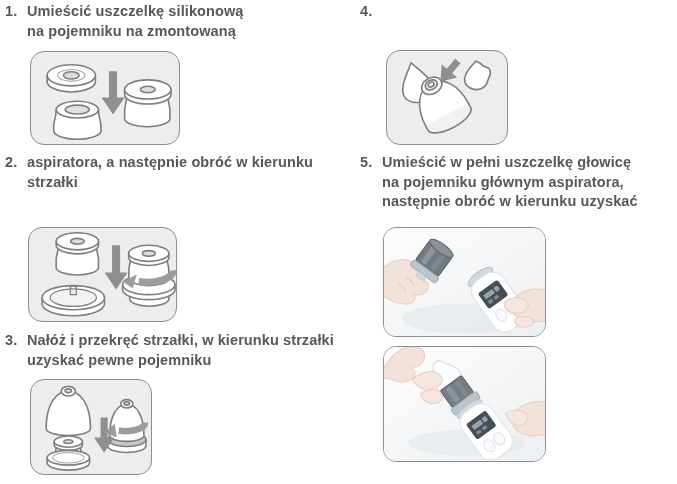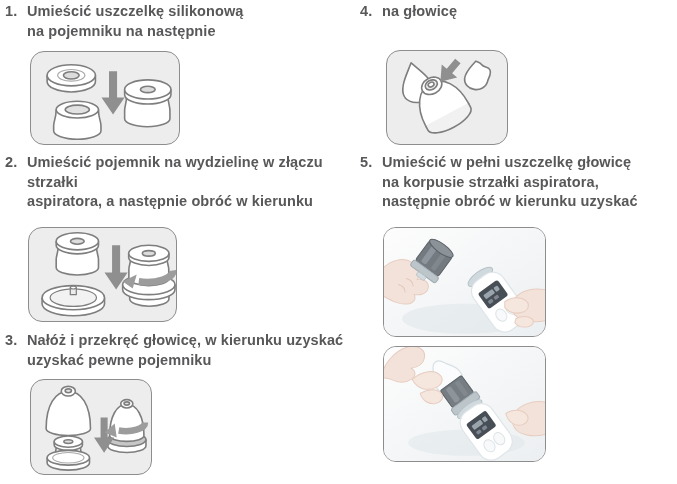--- a/index.html
+++ b/index.html
@@ -17,21 +17,21 @@
 </style>
 </head>
 <body>
 
 <div id="page">
 
   <div class="step-text" style="left:5px;top:2px;width:350px">
     <span class="num">1.</span>
     <span>
       <span class="ln">Umieścić uszczelkę silikonową</span>
-      <span class="ln">na pojemniku na następnie</span>
+      <span class="ln">na pojemniku na zmontowaną</span>
     </span>
   </div>
 
   <div class="figure" style="left:30px;top:51px;width:150px;height:94px">
     <svg viewBox="0 0 147 91">
       <g stroke="#7e7e7e" stroke-width="1.6" fill="#ffffff" stroke-linejoin="round">
         <g>
           <path d="M16,23 v6 a24,10.5 0 0 0 48,0 v-6"></path>
           <ellipse cx="40" cy="23" rx="24" ry="10.5"></ellipse>
           <ellipse cx="40" cy="23" rx="13.5" ry="5.8" fill="none" stroke="#a9a9a9" stroke-width="1.2"></ellipse>
@@ -49,23 +49,22 @@
           <ellipse cx="116" cy="37" rx="7.3" ry="3.2" fill="#dcdcdc"></ellipse>
         </g>
       </g>
       <path d="M77.5,19 h8 v26 h7.5 l-11.5,17 -11.5,-17 h7.5 z" fill="#8f8f8f"></path>
     </svg>
   </div>
 
   <div class="step-text" style="left:5px;top:153px;width:350px">
     <span class="num">2.</span>
     <span>
-      <span class="ln">Umieścić pojemnik na wydzielinę w złączu</span>
+      <span class="ln">aspiratora, a następnie obróć w kierunku</span>
       <span class="ln">strzałki</span>
-      <span class="ln">aspiratora, a następnie obróć w kierunku</span>
     </span>
   </div>
 
   <div class="figure" style="left:28px;top:227px;width:149px;height:95px">
     <svg viewBox="0 0 146 92">
       <g stroke="#7e7e7e" stroke-width="1.6" fill="#ffffff" stroke-linejoin="round">
         <g>
           <path d="M29,18 c0,7 -2,9 -2,13 v8 a21,7.5 0 0 0 42,0 v-8 c0,-4 -2,-6 -2,-13"></path>
           <path d="M27,13 v4 a21,8.5 0 0 0 42,0 v-4"></path>
           <ellipse cx="48" cy="13" rx="21" ry="8.5"></ellipse>
@@ -92,21 +91,21 @@
       <g>
         <path d="M143,42 a26,11 0 0 1 -34,11" fill="none" stroke="#9c9c9c" stroke-width="7"></path>
         <path d="M103,60 l-10,-7 14,-7 z" fill="#9c9c9c"></path>
       </g>
     </svg>
   </div>
 
   <div class="step-text" style="left:5px;top:331px;width:355px">
     <span class="num">3.</span>
     <span>
-      <span class="ln">Nałóż i przekręć głowicę, w kierunku uzyskać</span>
+      <span class="ln">Nałóż i przekręć strzałki, w kierunku strzałki</span>
       <span class="ln">uzyskać pewne pojemniku</span>
     </span>
   </div>
 
   <div class="figure" style="left:30px;top:379px;width:122px;height:96px">
     <svg viewBox="0 0 119 93">
       <g stroke="#7e7e7e" stroke-width="1.6" fill="#ffffff" stroke-linejoin="round">
         <g>
           <path d="M15,48 c0,-23 9,-37 22,-37 c13,0 22,14 22,37 a22,7 0 0 1 -44,0 z"></path>
           <ellipse cx="37" cy="11" rx="7" ry="4.8"></ellipse>
@@ -133,21 +132,20 @@
       <g>
         <path d="M113,42 a19,8.5 0 0 1 -26,8" fill="none" stroke="#9c9c9c" stroke-width="6.5"></path>
         <path d="M85,57 l-12,-5 10,-9 z" fill="#9c9c9c"></path>
       </g>
     </svg>
   </div>
 
   <div class="step-text" style="left:360px;top:2px;width:315px">
     <span class="num">4.</span>
     <span>
-      <span class="ln">na głowicę</span>
     </span>
   </div>
 
   <div class="figure" style="left:386px;top:50px;width:122px;height:95px">
     <svg viewBox="0 0 119 92">
       <g stroke="#7e7e7e" stroke-width="1.6" fill="#ffffff" stroke-linejoin="round">
         <path d="M29,11 c-7,10 -15,19 -15,28 a15,12 0 0 0 30,0 c0,-9 -8,-18 -15,-28 z" transform="rotate(-14 29 32)"></path>
         <path d="M88,10 c-5,6 -10,10 -11,17 a11.5,10 0 0 0 22.6,3.5 c1,-4.5 4.4,-7.5 2.4,-12 c-1.6,-3.4 -6,-2 -8,-5 c-1.6,-2.4 -4,-2.6 -6,-3.5 z"></path>
         <g transform="rotate(-28 58 60)">
           <path d="M58,28 c-14,0 -24,15 -24,35 a24,9.5 0 0 0 48,0 c0,-20 -10,-35 -24,-35 z"></path>
@@ -160,21 +158,21 @@
       <g transform="rotate(40 60 22)">
         <path d="M56.5,6 h7 v13 h6.5 l-10,14 -10,-14 h6.5 z" fill="#8f8f8f"></path>
       </g>
     </svg>
   </div>
 
   <div class="step-text" style="left:360px;top:153px;width:315px">
     <span class="num">5.</span>
     <span>
       <span class="ln">Umieścić w pełni uszczelkę głowicę</span>
-      <span class="ln">na korpusie strzałki aspiratora,</span>
+      <span class="ln">na pojemniku głównym aspiratora,</span>
       <span class="ln">następnie obróć w kierunku uzyskać</span>
     </span>
   </div>
 
   <div class="photo" style="left:383px;top:227px;width:163px;height:110px">
     <svg viewBox="0 0 160 107">
       <defs>
         <linearGradient id="ph1" x1="0" y1="0" x2="1" y2="1">
           <stop offset="0" stop-color="#fdfdfd"></stop>
             <stop offset="1" stop-color="#eceff1"></stop>

